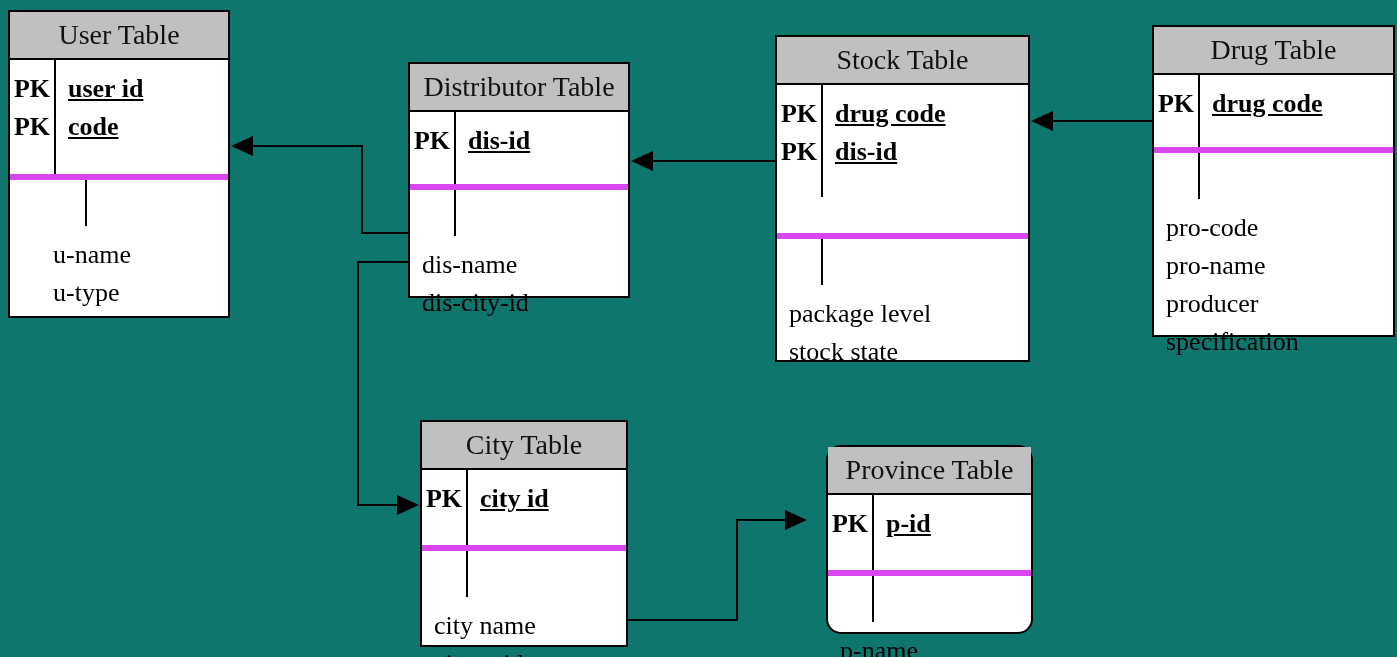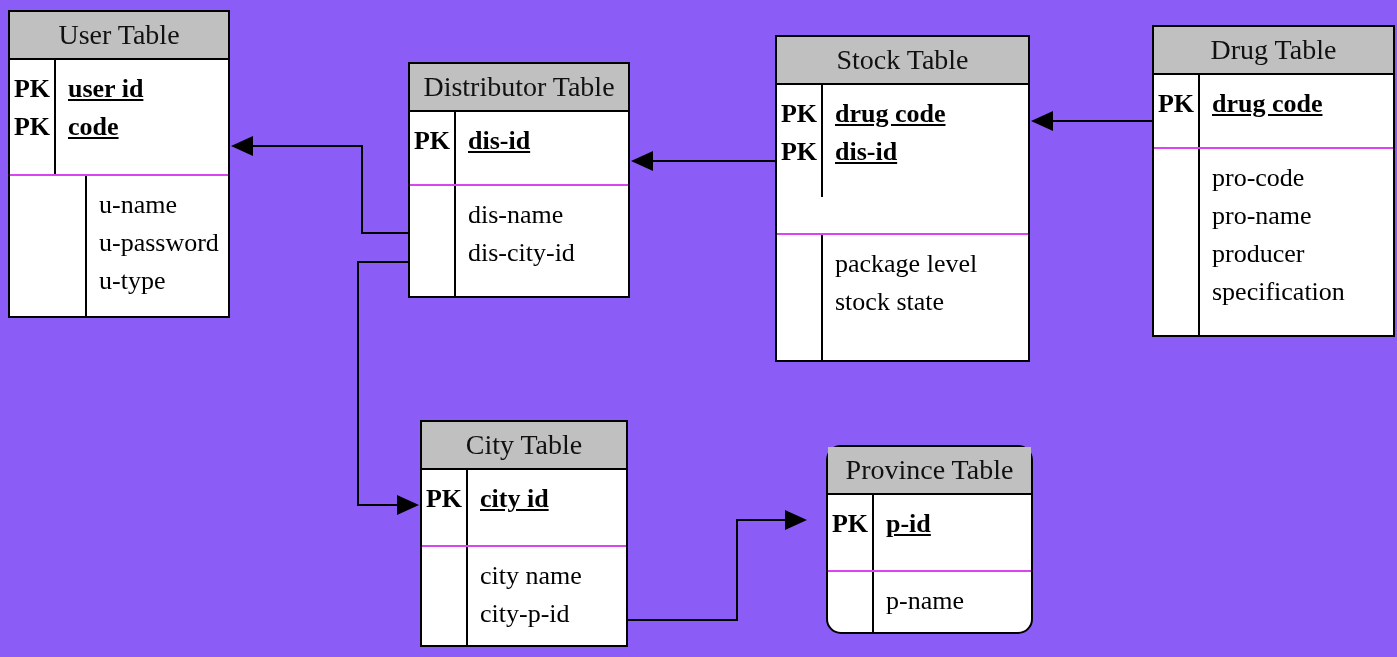--- a/index.html
+++ b/index.html
@@ -5,40 +5,40 @@
   * { margin: 0; padding: 0; box-sizing: border-box; }
   html, body { background: #ffffff; }
   body {
     font-family: "Liberation Serif", "DejaVu Serif", serif;
     color: #000;
   }
   .canvas {
     position: relative;
     width: 1397px;
     height: 657px;
-    background: #8b5cf6;
+    background: #0f766e;
     overflow: hidden;
   }
   .dbtable {
     position: absolute;
     border: 2px solid #000;
     background: #fff;
   }
   .tbl-header {
     height: 48px;
     background: #c0c0c0;
     border-bottom: 2px solid #000;
     display: flex;
     align-items: center;
     justify-content: center;
     font-size: 28px;
     color: #111;
   }
   .tbl-section { display: flex; }
-  .tbl-section + .tbl-section { border-top: 2px solid #d946ef; }
+  .tbl-section + .tbl-section { border-top: 6px solid #d946ef; flex-direction: column; }
   .pk-col {
     width: 46px;
     border-right: 2px solid #000;
     padding-top: 10px;
     flex: 0 0 46px;
   }
   .pk-label {
     font-weight: bold;
     font-size: 26px;
     line-height: 38px;
@@ -98,21 +98,20 @@
       </div>
       <div class="field-col">
         <div class="field pk-field">user id</div>
         <div class="field pk-field">code</div>
       </div>
     </div>
     <div class="tbl-section" style="height:142px;padding-left:31px;">
       <div class="pk-col"></div>
       <div class="field-col">
         <div class="field">u-name</div>
-        <div class="field">u-password</div>
         <div class="field">u-type</div>
       </div>
     </div>
   </div>
 
   <div class="dbtable" style="left:408px; top:62px; width:222px;">
     <div class="tbl-header">Distributor Table</div>
     <div class="tbl-section" style="height:72px;">
       <div class="pk-col">
         <div class="pk-label">PK</div>

